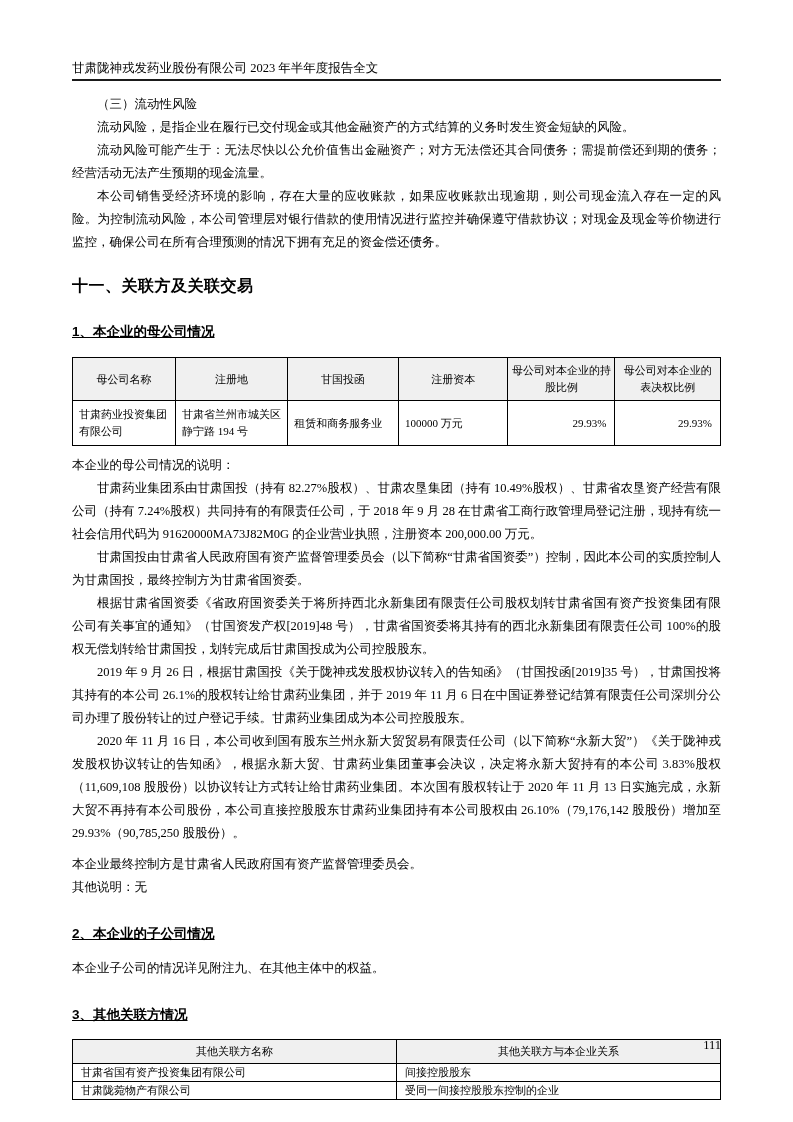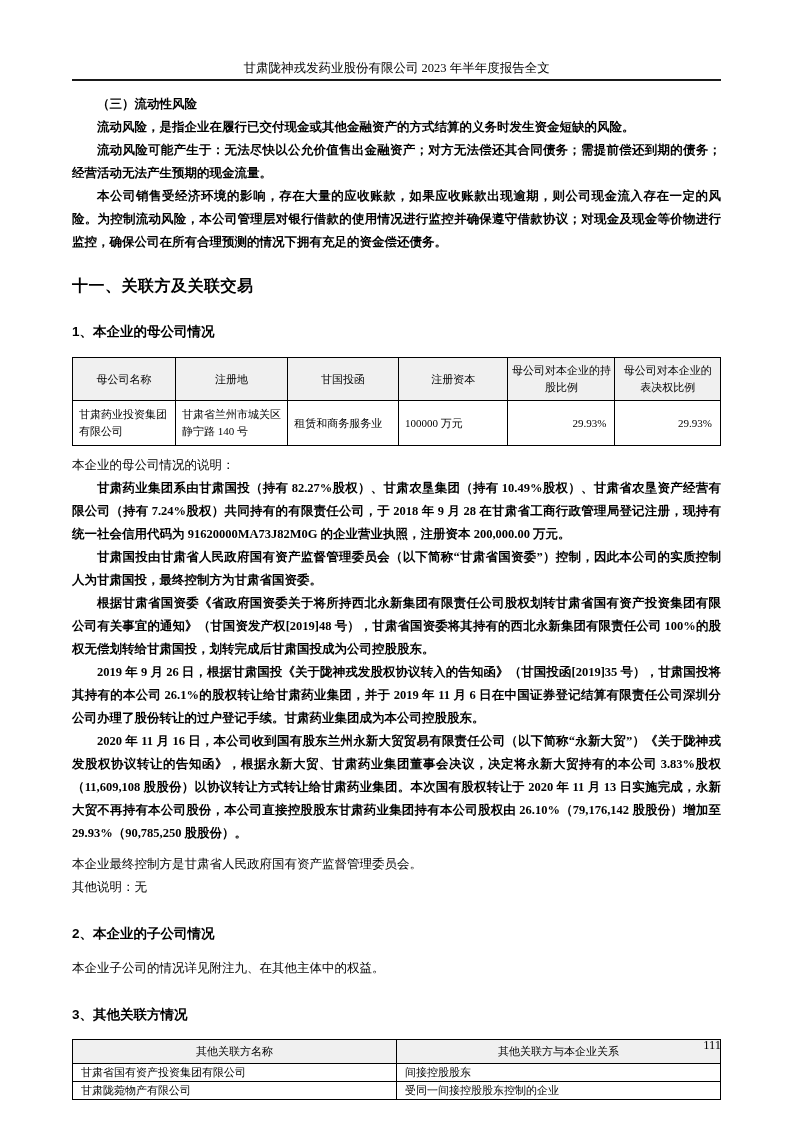--- a/index.html
+++ b/index.html
@@ -10,47 +10,48 @@
     height: 1122px;
     background: #ffffff;
     color: #000000;
     font-family: "Liberation Serif", "DejaVu Serif", serif;
     overflow: hidden;
   }
   .doc-header {
     margin: 0 72px;
     padding-top: 60px;
     padding-bottom: 3px;
-    text-align: center;
+    text-align: left;
     font-size: 12.5px;
     line-height: 16px;
     border-bottom: 2px solid #1a1a1a;
   }
   .content { margin: 0 72px; }
   .body {
     font-size: 12.5px;
     line-height: 23px;
     margin: 0;
     text-align: justify;
   }
-  .indent { text-indent: 2em; font-weight: bold; }
+  .indent { text-indent: 2em; }
   .mt-first { margin-top: 12px; }
   .mt-sm { margin-top: 8px; }
   .sec-title {
     font-family: "Liberation Sans", "DejaVu Sans", sans-serif;
     font-size: 16px;
     font-weight: bold;
     margin: 22px 0 0 0;
     letter-spacing: 0.5px;
   }
   .sub-title {
     font-family: "Liberation Sans", "DejaVu Sans", sans-serif;
     font-size: 13.5px;
     font-weight: bold;
     margin: 26px 0 0 0;
+    text-decoration: underline;
   }
   table.tbl {
     width: 100%;
     border-collapse: collapse;
     font-size: 11px;
     table-layout: fixed;
   }
   .tbl th, .tbl td { border: 1px solid #000; vertical-align: middle; }
   .tbl th {
     background: #f0f0f0;
@@ -107,21 +108,21 @@
           <th>注册地</th>
           <th>甘国投函</th>
           <th>注册资本</th>
           <th>母公司对本企业的持股比例</th>
           <th>母公司对本企业的表决权比例</th>
         </tr>
       </thead>
       <tbody>
         <tr>
           <td>甘肃药业投资集团有限公司</td>
-          <td>甘肃省兰州市城关区静宁路 140 号</td>
+          <td>甘肃省兰州市城关区静宁路 194 号</td>
           <td>租赁和商务服务业</td>
           <td>100000 万元</td>
           <td class="num">29.93%</td>
           <td class="num">29.93%</td>
         </tr>
       </tbody>
     </table>
 
     <p class="body mt-sm">本企业的母公司情况的说明：</p>
     <p class="body indent">甘肃药业集团系由甘肃国投（持有 82.27%股权）、甘肃农垦集团（持有 10.49%股权）、甘肃省农垦资产经营有限公司（持有 7.24%股权）共同持有的有限责任公司，于 2018 年 9 月 28 在甘肃省工商行政管理局登记注册，现持有统一社会信用代码为 91620000MA73J82M0G 的企业营业执照，注册资本 200,000.00 万元。</p>

